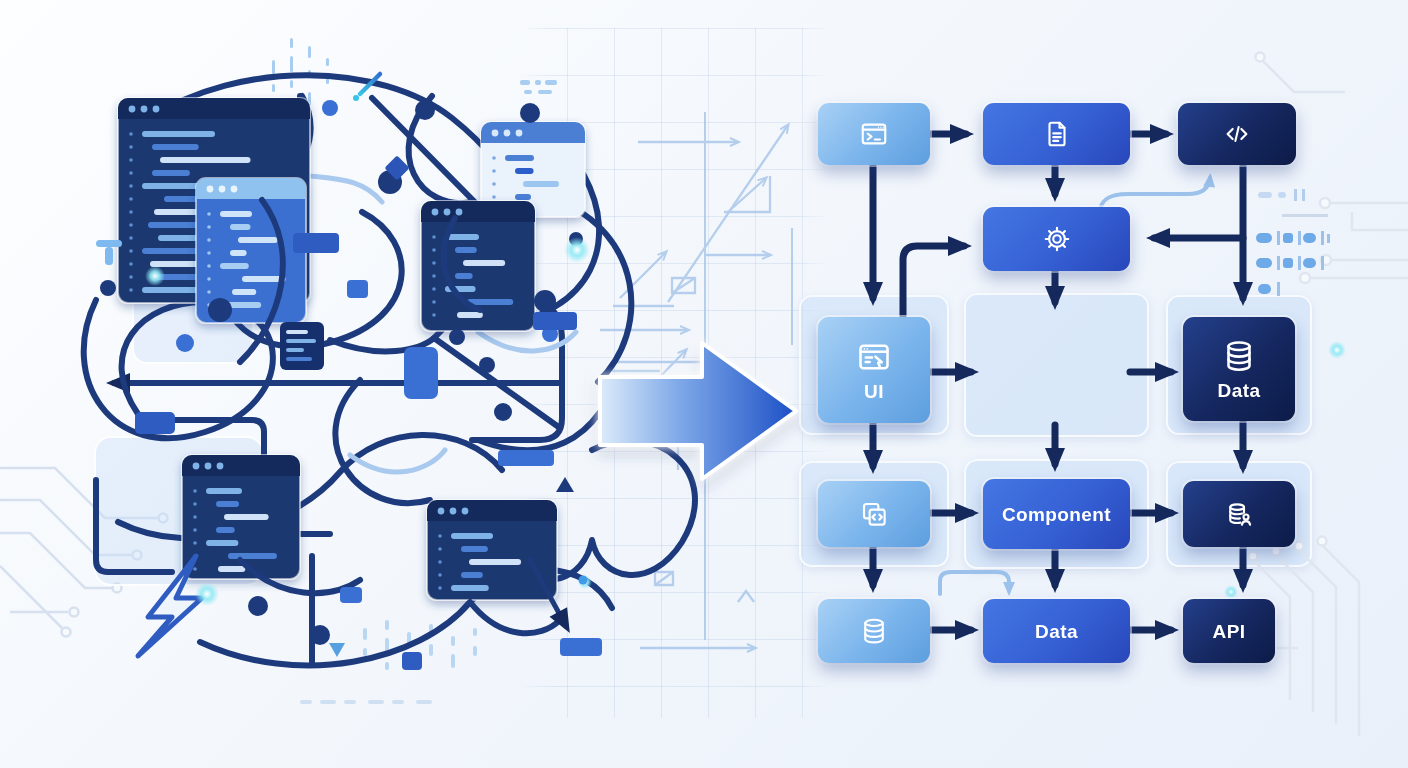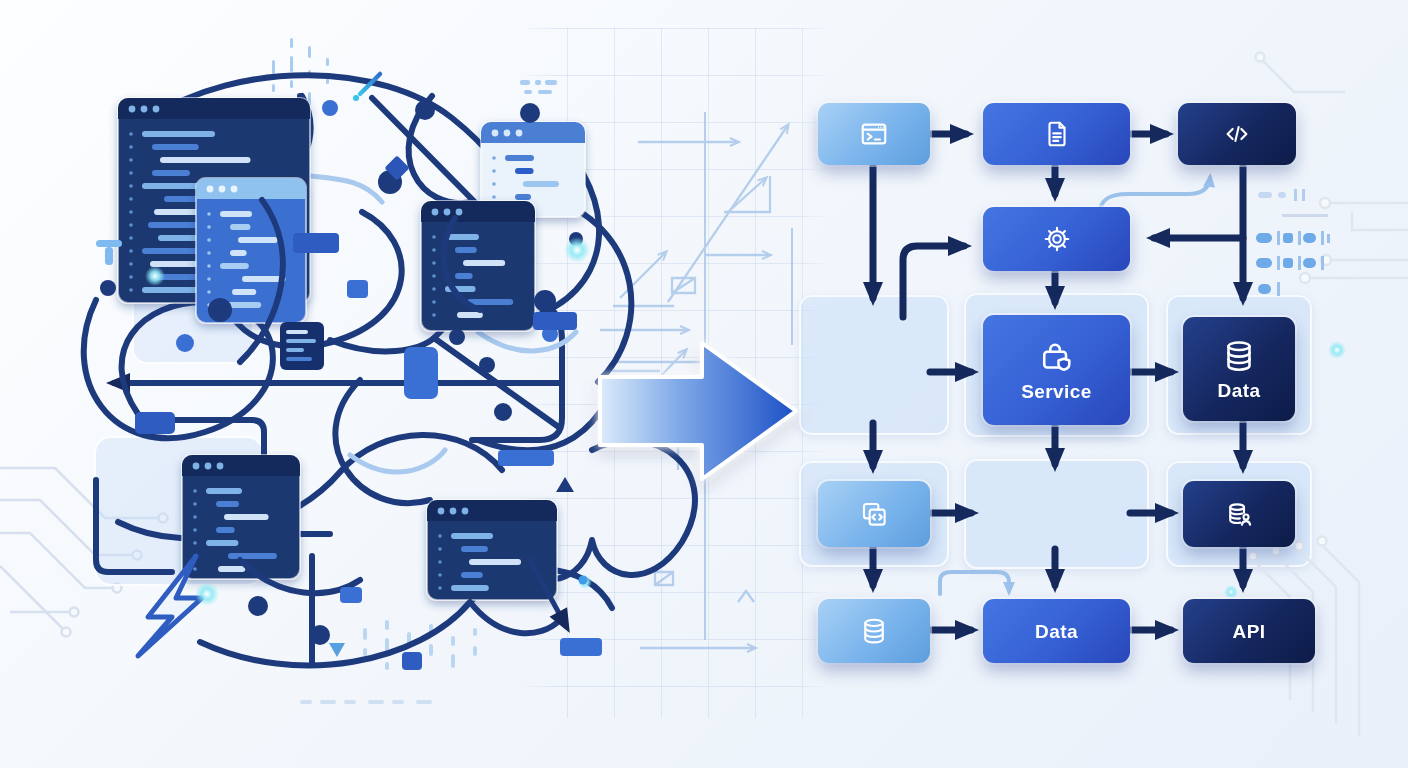--- a/index.html
+++ b/index.html
@@ -510,49 +510,55 @@
   <div class="fbox medium" style="left:983px;top:207px;width:147px;height:64px">
     <span class="fic sm">
       <svg viewBox="0 0 24 24">
           <circle cx="12" cy="12" r="3"></circle>
           <circle cx="12" cy="12" r="6.3"></circle>
       <path d="M12 5.7V3M12 21v-2.7M18.3 12H21M3 12h2.7M16.4 7.6l1.9-1.9M5.7 18.3l1.9-1.9M16.4 16.4l1.9 1.9M5.7 5.7l1.9 1.9"></path>
         </svg>
     </span>
   </div>
 
-  <div class="fbox medium" style="left:983px;top:315px;width:147px;height:110px">
+  <div class="fbox light" style="left:818px;top:317px;width:112px;height:106px">
     <span class="fic md">
       <svg viewBox="0 0 24 24">
-          <rect x="3.5" y="8.5" width="14.5" height="10.5" rx="2"></rect>
-          <path d="M7.5 8.5V7a3.2 3.2 0 0 1 6.4 0v1.5"></path>
-      <path d="M16.6 13.2l3.6 1.1v2.5c0 2.1-1.8 3.2-3.6 3.7-1.8-.5-3.6-1.6-3.6-3.7v-2.5z" fill="#2f54c9"></path>
-        </svg>
-    </span>
-    <span class="flabel">Service</span>
+          <rect x="3" y="4.5" width="18" height="15" rx="2"></rect>
+          <path d="M3 8.5h18"></path>
+      <circle cx="5.6" cy="6.6" r="0.55" fill="#fff" stroke="none"></circle>
+          <circle cx="7.5" cy="6.6" r="0.55" fill="#fff" stroke="none"></circle>
+      <path d="M6.5 12.3h4.2M6.5 15.3h2.6"></path>
+          <path d="M13 11.8l4.2 3.7-2.4.4 1 2.4"></path>
+        </svg>
+    </span>
+    <span class="flabel">UI</span>
   </div>
   <div class="fbox dark" style="left:1183px;top:317px;width:112px;height:104px">
     <span class="fic md">
       <svg viewBox="0 0 24 24">
           <ellipse cx="12" cy="5.5" rx="7" ry="2.5"></ellipse>
           <path d="M5 5.5v13c0 1.4 3.1 2.6 7 2.6s7-1.2 7-2.6v-13"></path>
           <path d="M5 9.8c0 1.4 3.1 2.6 7 2.6s7-1.2 7-2.6M5 14.1c0 1.4 3.1 2.6 7 2.6s7-1.2 7-2.6"></path>
         </svg>
     </span>
     <span class="flabel">Data</span>
   </div>
 
   <div class="fbox light" style="left:818px;top:481px;width:112px;height:66px">
     <span class="fic sm">
       <svg viewBox="0 0 24 24">
           <path d="M15.5 8.5V6a2 2 0 0 0-2-2H6a2 2 0 0 0-2 2v7.5a2 2 0 0 0 2 2h2.5"></path>
           <rect x="8.5" y="8.5" width="12" height="12" rx="2"></rect>
           <path d="M12.7 12.5l-2 2 2 2M16.3 12.5l2 2-2 2"></path>
         </svg>
     </span>
+  </div>
+  <div class="fbox medium" style="left:983px;top:479px;width:147px;height:70px">
+    <span class="flabel">Component</span>
   </div>
   <div class="fbox dark" style="left:1183px;top:481px;width:112px;height:66px">
     <span class="fic sm">
       <svg viewBox="0 0 24 24">
           <ellipse cx="10.5" cy="6.5" rx="5.5" ry="2.2"></ellipse>
           <path d="M5 6.5v10.5c0 1.2 2.5 2.2 5.5 2.2.9 0 1.8-.1 2.6-.3M16 6.5v4.5"></path>
           <path d="M5 10c0 1.2 2.5 2.2 5.5 2.2 1.6 0 3-.2 4.1-.6M5 13.5c0 1.2 2.5 2.2 5.5 2.2.8 0 1.5 0 2.2-.2"></path>
           <circle cx="17.6" cy="14.4" r="2"></circle>
           <path d="M14.3 20.6c.4-1.9 1.7-2.9 3.3-2.9s2.9 1 3.3 2.9"></path>
         </svg>
@@ -564,18 +570,18 @@
       <svg viewBox="0 0 24 24">
           <ellipse cx="12" cy="5.5" rx="7" ry="2.5"></ellipse>
           <path d="M5 5.5v13c0 1.4 3.1 2.6 7 2.6s7-1.2 7-2.6v-13"></path>
           <path d="M5 9.8c0 1.4 3.1 2.6 7 2.6s7-1.2 7-2.6M5 14.1c0 1.4 3.1 2.6 7 2.6s7-1.2 7-2.6"></path>
         </svg>
     </span>
   </div>
   <div class="fbox medium" style="left:983px;top:599px;width:147px;height:64px">
     <span class="flabel">Data</span>
   </div>
-  <div class="fbox dark" style="left:1183px;top:599px;width:132px;height:64px">
+  <div class="fbox dark" style="left:1183px;top:599px;width:92px;height:64px">
     <span class="flabel">API</span>
   </div>
 
 
 </div>
 
 </body></html>

